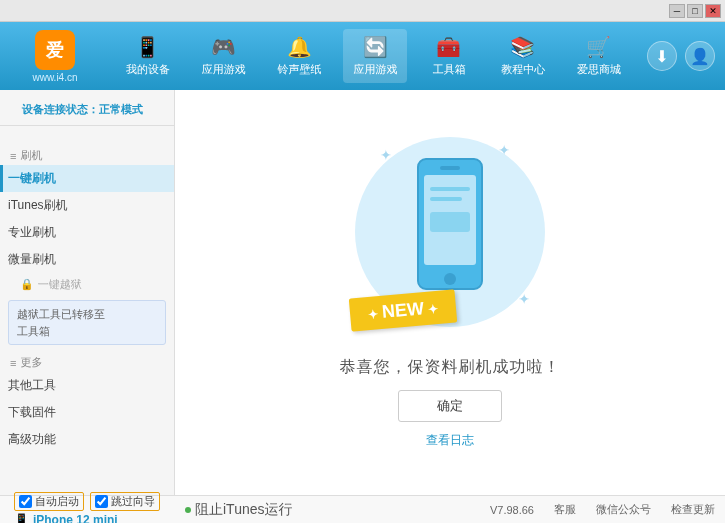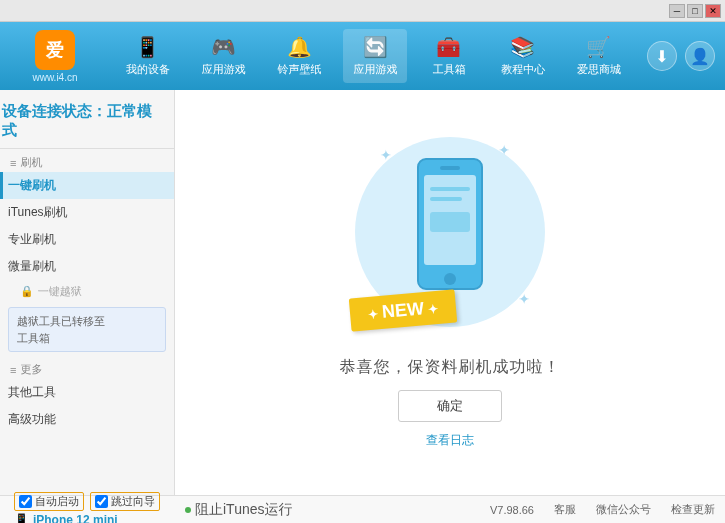--- a/index.html
+++ b/index.html
@@ -101,25 +101,25 @@
     
     .sidebar {
       width: 175px;
       background: #f5f5f5;
       border-right: 1px solid #ddd;
       overflow-y: auto;
       padding-top: 8px;
       flex-shrink: 0;
     }
     .status-bar-top {
-      font-size: 15px;
-      padding: 4px 10px 8px 2px;
+      font-size: 11px;
+      padding: 4px 10px 8px 22px;
       color: #555;
       border-bottom: 1px solid #ddd;
-      margin-bottom: 2px;
+      margin-bottom: 18px;
     }
     .status-bar-top span { color: #2196c8; font-weight: bold; }
 
     .sidebar-section-label {
       font-size: 11px;
       color: #888;
       padding: 4px 10px 2px 10px;
       display: flex;
       align-items: center;
       gap: 4px;
@@ -363,20 +363,21 @@
       <span>🔒</span>
       <span>一键越狱</span>
     </div>
     <div class="sidebar-info-box">越狱工具已转移至<br>工具箱</div>
 
     <div class="sidebar-section-label">
       <span>≡</span>
       <span>更多</span>
     </div>
     <div class="sidebar-item">其他工具</div>
+    <div class="sidebar-item">下载固件</div>
     <div class="sidebar-item">高级功能</div>
   </div>
 
   <div class="content">
 
     <div class="phone-illustration">
       <div class="phone-circle"></div>
 
       <div class="sparkle" style="top:10px; left:20px;">✦</div>
       <div class="sparkle" style="top:5px; right:30px;">✦</div>

